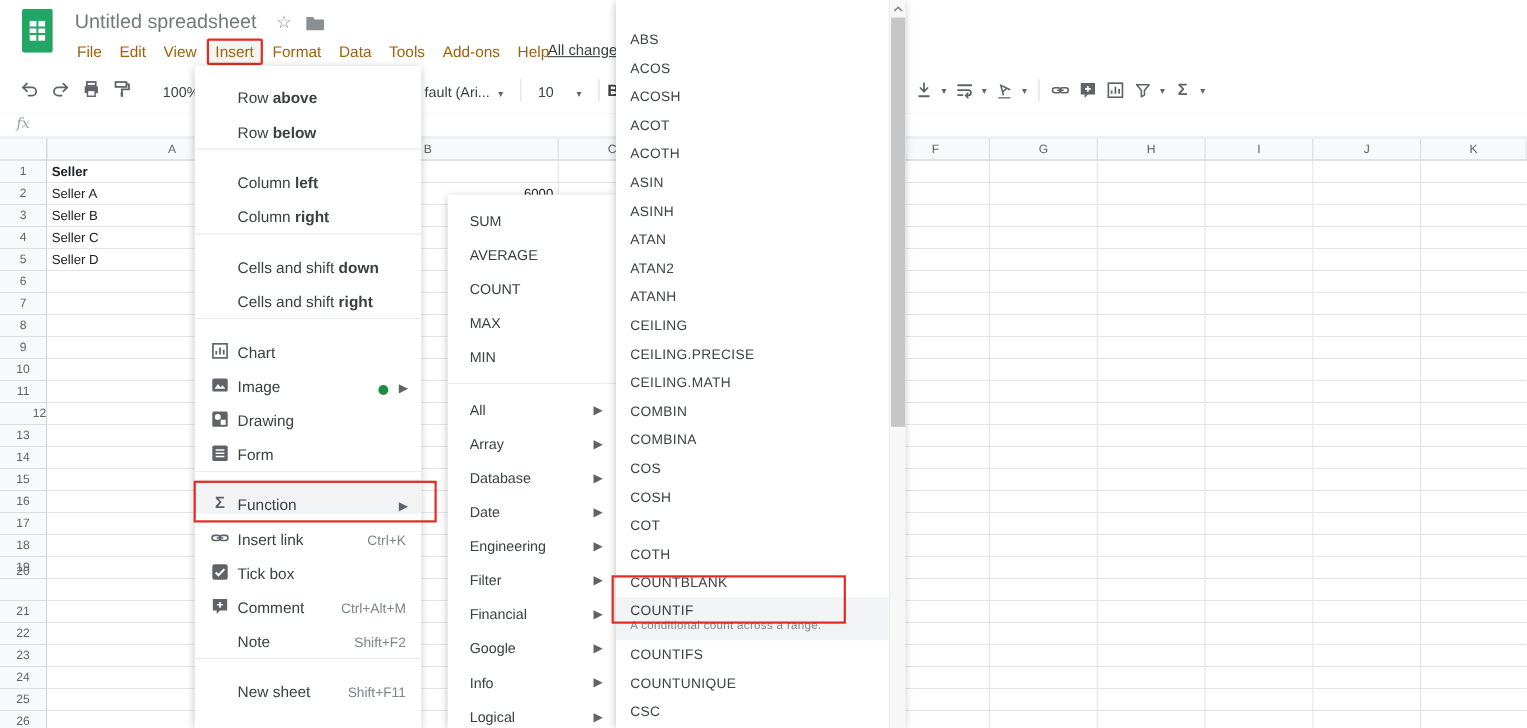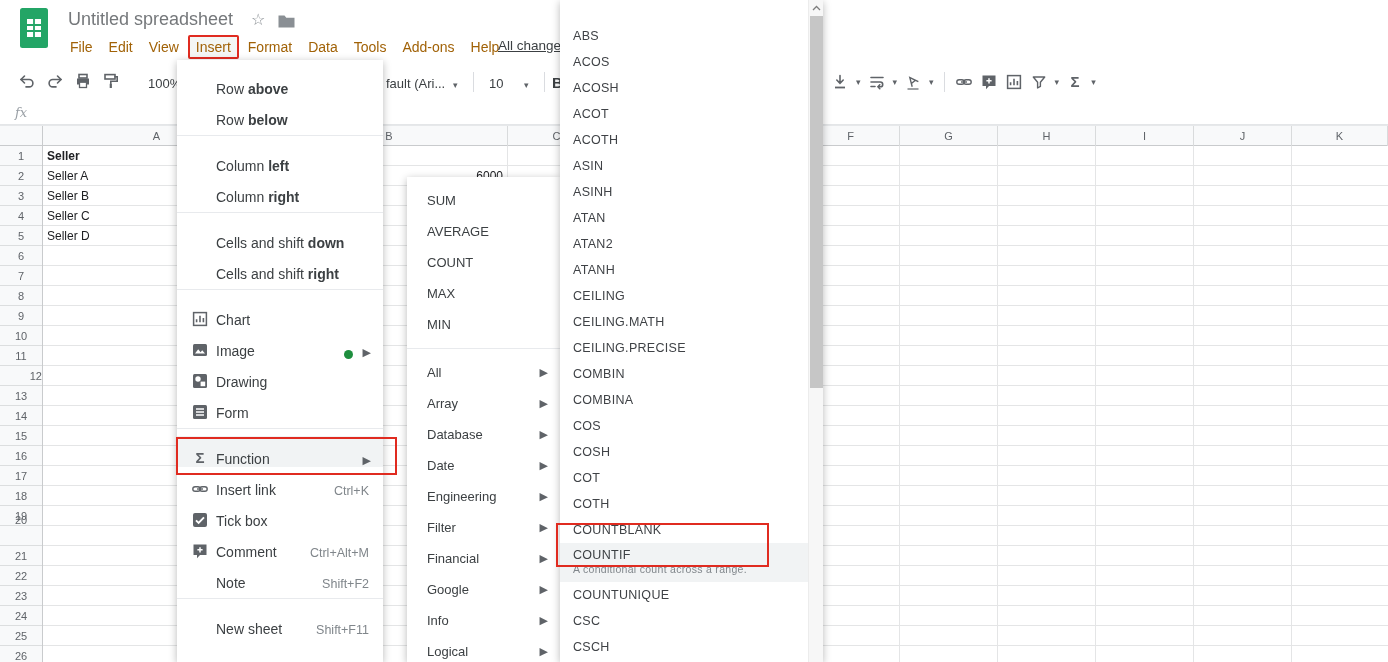--- a/index.html
+++ b/index.html
@@ -465,33 +465,34 @@
         <div class="fl-item">ACOS</div>
         <div class="fl-item">ACOSH</div>
         <div class="fl-item">ACOT</div>
         <div class="fl-item">ACOTH</div>
         <div class="fl-item">ASIN</div>
         <div class="fl-item">ASINH</div>
         <div class="fl-item">ATAN</div>
         <div class="fl-item">ATAN2</div>
         <div class="fl-item">ATANH</div>
         <div class="fl-item">CEILING</div>
+        <div class="fl-item">CEILING.PRECISE</div>
         <div class="fl-item">CEILING.MATH</div>
-        <div class="fl-item">CEILING.PRECISE</div>
         <div class="fl-item">COMBIN</div>
         <div class="fl-item">COMBINA</div>
         <div class="fl-item">COS</div>
         <div class="fl-item">COSH</div>
         <div class="fl-item">COT</div>
         <div class="fl-item">COTH</div>
         <div class="fl-item">COUNTBLANK</div>
         <div class="fl-item hl">
           <span class="fl-name">COUNTIF</span>
           <span class="fl-desc">A conditional count across a range.</span>
         </div>
+        <div class="fl-item">COUNTIFS</div>
         <div class="fl-item">COUNTUNIQUE</div>
         <div class="fl-item">CSC</div>
         <div class="fl-item">CSCH</div>
       </div>
     <div id="scrollbar">
       <div id="sb-up">
           <svg width="9" height="6" viewBox="0 0 9 6">
             <path d="M1 5 L4.5 1.5 L8 5" stroke="#7d7d7d" stroke-width="1.3" fill="none"></path>
           </svg>
         </div>

